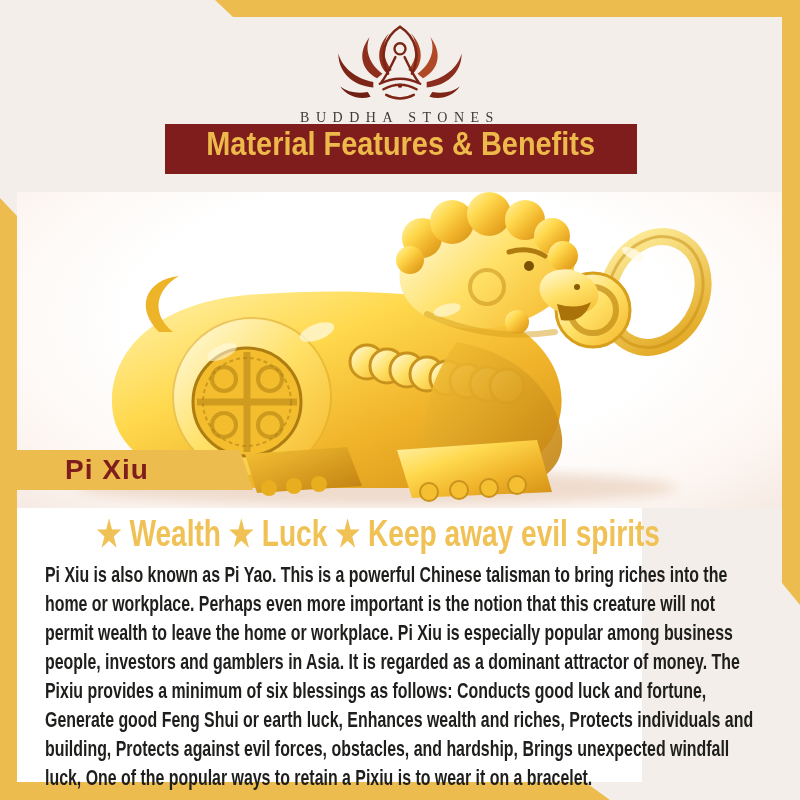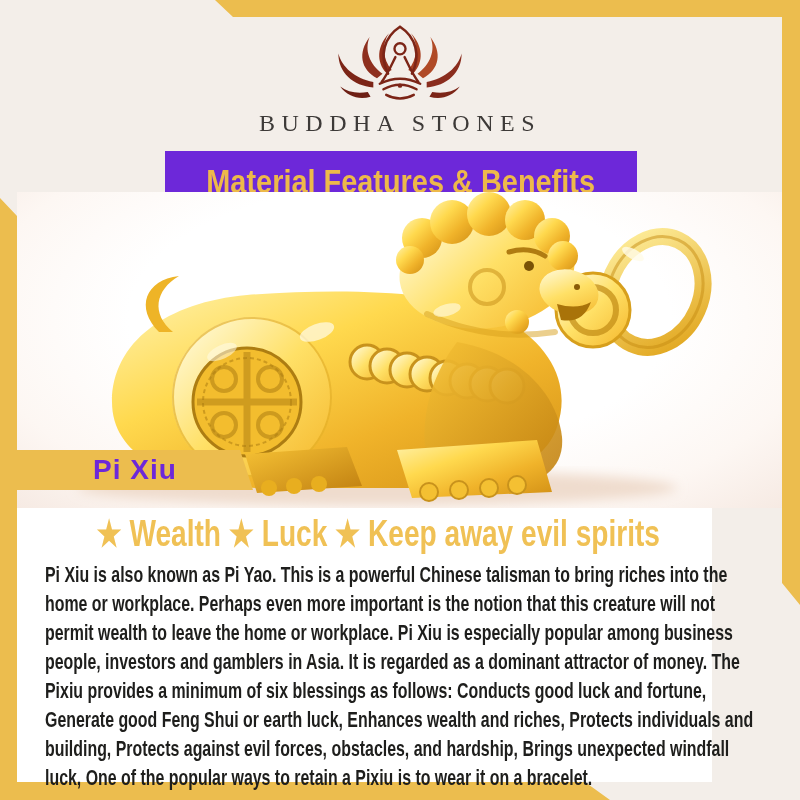--- a/index.html
+++ b/index.html
@@ -13,49 +13,49 @@
   .frame.top-right{
     clip-path:polygon(215px 0,800px 0,800px 605px,782px 583px,782px 17px,233px 17px);
   }
   .frame.bottom-left{
     clip-path:polygon(0 198px,17px 216px,17px 782px,585px 782px,610px 800px,0 800px);
   }
   
   .logo-wrap{position:absolute;left:320px;top:24px;width:160px;height:92px;}
   .brand-name{
     position:absolute;left:0;top:110px;width:800px;text-align:center;
-    font-family:"Liberation Serif",serif;font-size:24px;letter-spacing:6.5px;
+    font-family:"Liberation Serif",serif;font-size:14px;letter-spacing:6.5px;
     color:#3d3a38;
   }
   .title-band{
-    position:absolute;left:165px;top:151px;width:472px;height:50px;
-    background:#6d28d9;display:flex;align-items:flex-end;justify-content:center;
+    position:absolute;left:165px;top:124px;width:472px;height:50px;
+    background:#7f1d1d;display:flex;align-items:flex-start;justify-content:center;
   }
   .title-text{
     font-size:34px;font-weight:bold;color:#edb94a;white-space:nowrap;
     transform:scaleX(.85);transform-origin:center;letter-spacing:0;
   }
   
   .photo{
     position:absolute;left:17px;top:192px;width:765px;height:316px;
     background:radial-gradient(ellipse at 50% 40%, #ffffff 50%, #fdf7f3 78%, #f6eae3 100%);
   }
   .photo svg{display:block;}
   
   .pixiu-banner{
     position:absolute;left:0;top:450px;width:253px;height:40px;background:#ecbd4e;
     clip-path:polygon(0 0,240px 0,253px 40px,0 40px);z-index:6;
   }
   .pixiu-label{
-    color:#6d28d9;font-weight:bold;font-size:28px;line-height:40px;
-    padding-left:93px;letter-spacing:1px;
+    color:#7f1d1d;font-weight:bold;font-size:28px;line-height:40px;
+    padding-left:65px;letter-spacing:1px;
   }
   
   .content{
-    position:absolute;left:17px;top:508px;width:695px;height:274px;background:#ffffff;
+    position:absolute;left:17px;top:508px;width:625px;height:274px;background:#ffffff;
   }
   .benefits-heading{
     margin-top:5px;height:42px;line-height:42px;text-align:center;
   }
   .benefits-heading span{
     display:inline-block;font-size:36px;font-weight:bold;color:#f0c155;
     white-space:nowrap;transform:scaleX(.78);transform-origin:center;
   }
   .description{margin:6px 12px 0 28px;}
   .desc-line{

